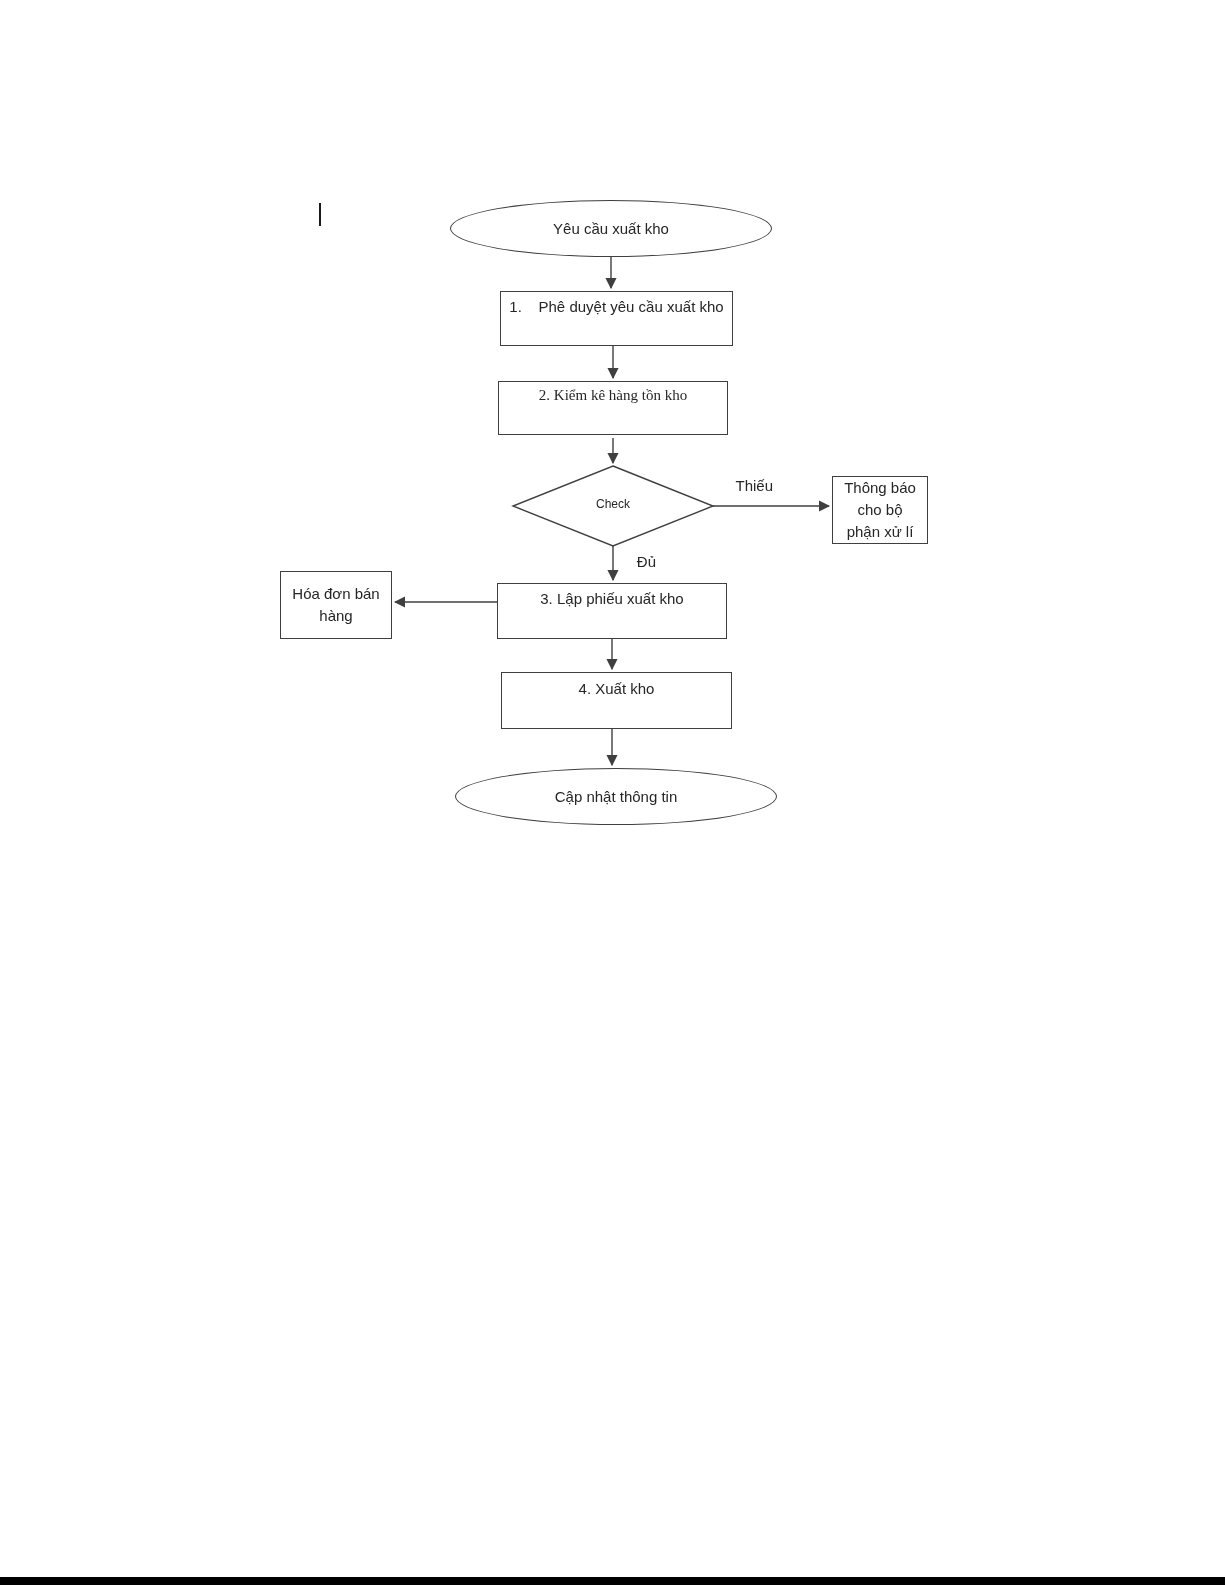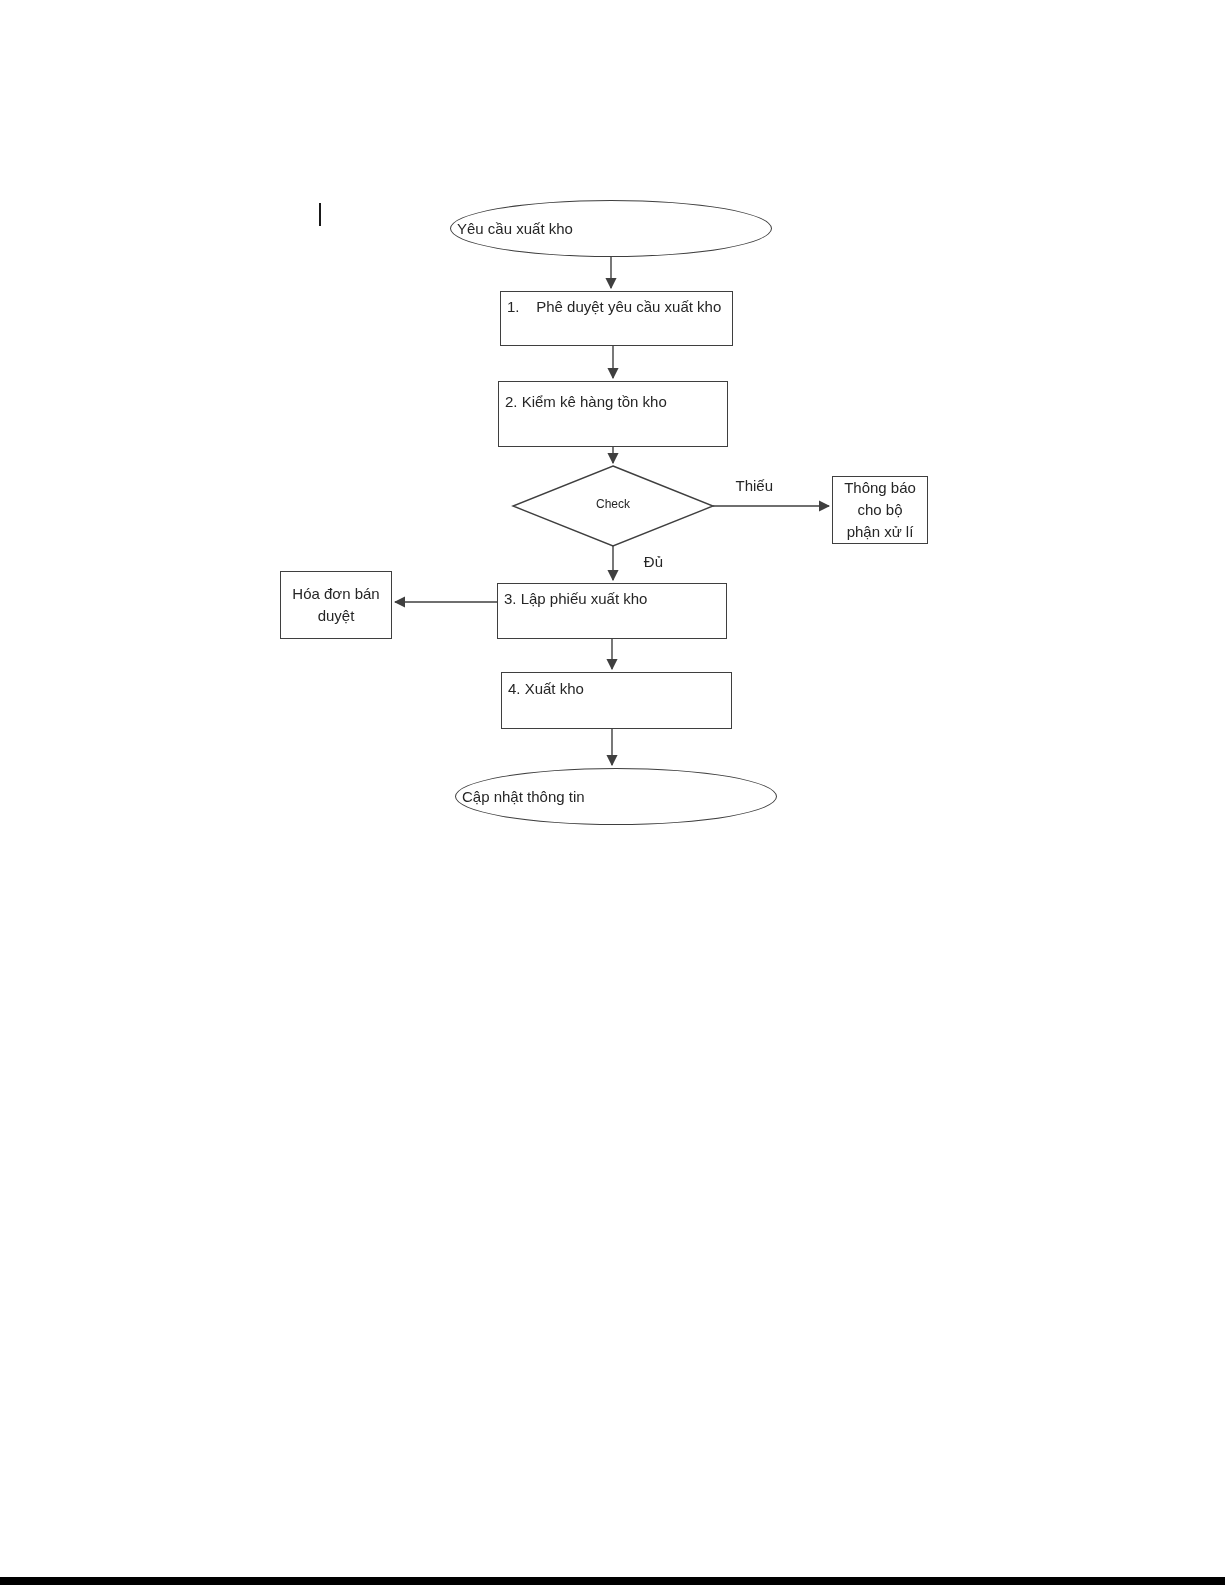--- a/index.html
+++ b/index.html
@@ -14,20 +14,21 @@
     background: #ffffff;
     font-family: "Liberation Sans", "DejaVu Sans", sans-serif;
     color: #262626;
     overflow: hidden;
   }
   .node {
     position: absolute;
     box-sizing: border-box;
     display: flex;
     align-items: center;
+    justify-content: center;
     text-align: center;
     font-size: 15px;
     line-height: 1.45;
     color: #262626;
   }
   .node-label {
     white-space: pre-wrap;
     padding: 0 6px;
   }
   .shape-rect {
@@ -119,41 +120,41 @@
   </svg>
 
   <div class="node shape-ellipse" style="left:450px; top:200px; width:322px; height:57px;">
     <span class="node-label">Yêu cầu xuất kho</span>
   </div>
 
   <div class="node shape-rect" style="left:500px; top:291px; width:233px; height:55px;">
     <span class="node-label">1.    Phê duyệt yêu cầu xuất kho</span>
   </div>
 
-  <div class="node shape-rect" style="left:498px; top:381px; width:230px; height:66px;">
+  <div class="node shape-rect" style="left:498px; top:381px; width:230px; height:54px;font-family:Liberation Serif, serif;">
     <span class="node-label">2. Kiểm kê hàng tồn kho</span>
   </div>
 
   <div class="diamond-label" style="left:553px; top:492px; width:120px; height:24px;">
     <span>Check</span>
   </div>
 
   <div class="edge-label" style="left:713px; top:477px; width:60px;">Thiếu</div>
-  <div class="edge-label" style="left:626px; top:553px; width:30px;margin-left:7px;">Đủ</div>
+  <div class="edge-label" style="left:626px; top:553px; width:30px;">Đủ</div>
 
   <div class="node shape-side" style="left:832px; top:476px; width:96px; height:68px;">
     <span class="node-label">Thông báo cho bộ phận xử lí</span>
   </div>
 
   <div class="node shape-rect" style="left:497px; top:583px; width:230px; height:56px;">
     <span class="node-label">3. Lập phiếu xuất kho</span>
   </div>
 
   <div class="node shape-side" style="left:280px; top:571px; width:112px; height:68px;">
-    <span class="node-label">Hóa đơn bán duyệt</span>
+    <span class="node-label">Hóa đơn bán hàng</span>
   </div>
 
   <div class="node shape-rect" style="left:501px; top:672px; width:231px; height:57px;">
     <span class="node-label">4. Xuất kho</span>
   </div>
 
   <div class="node shape-ellipse" style="left:455px; top:768px; width:322px; height:57px;">
     <span class="node-label">Cập nhật thông tin</span>
   </div>
 

